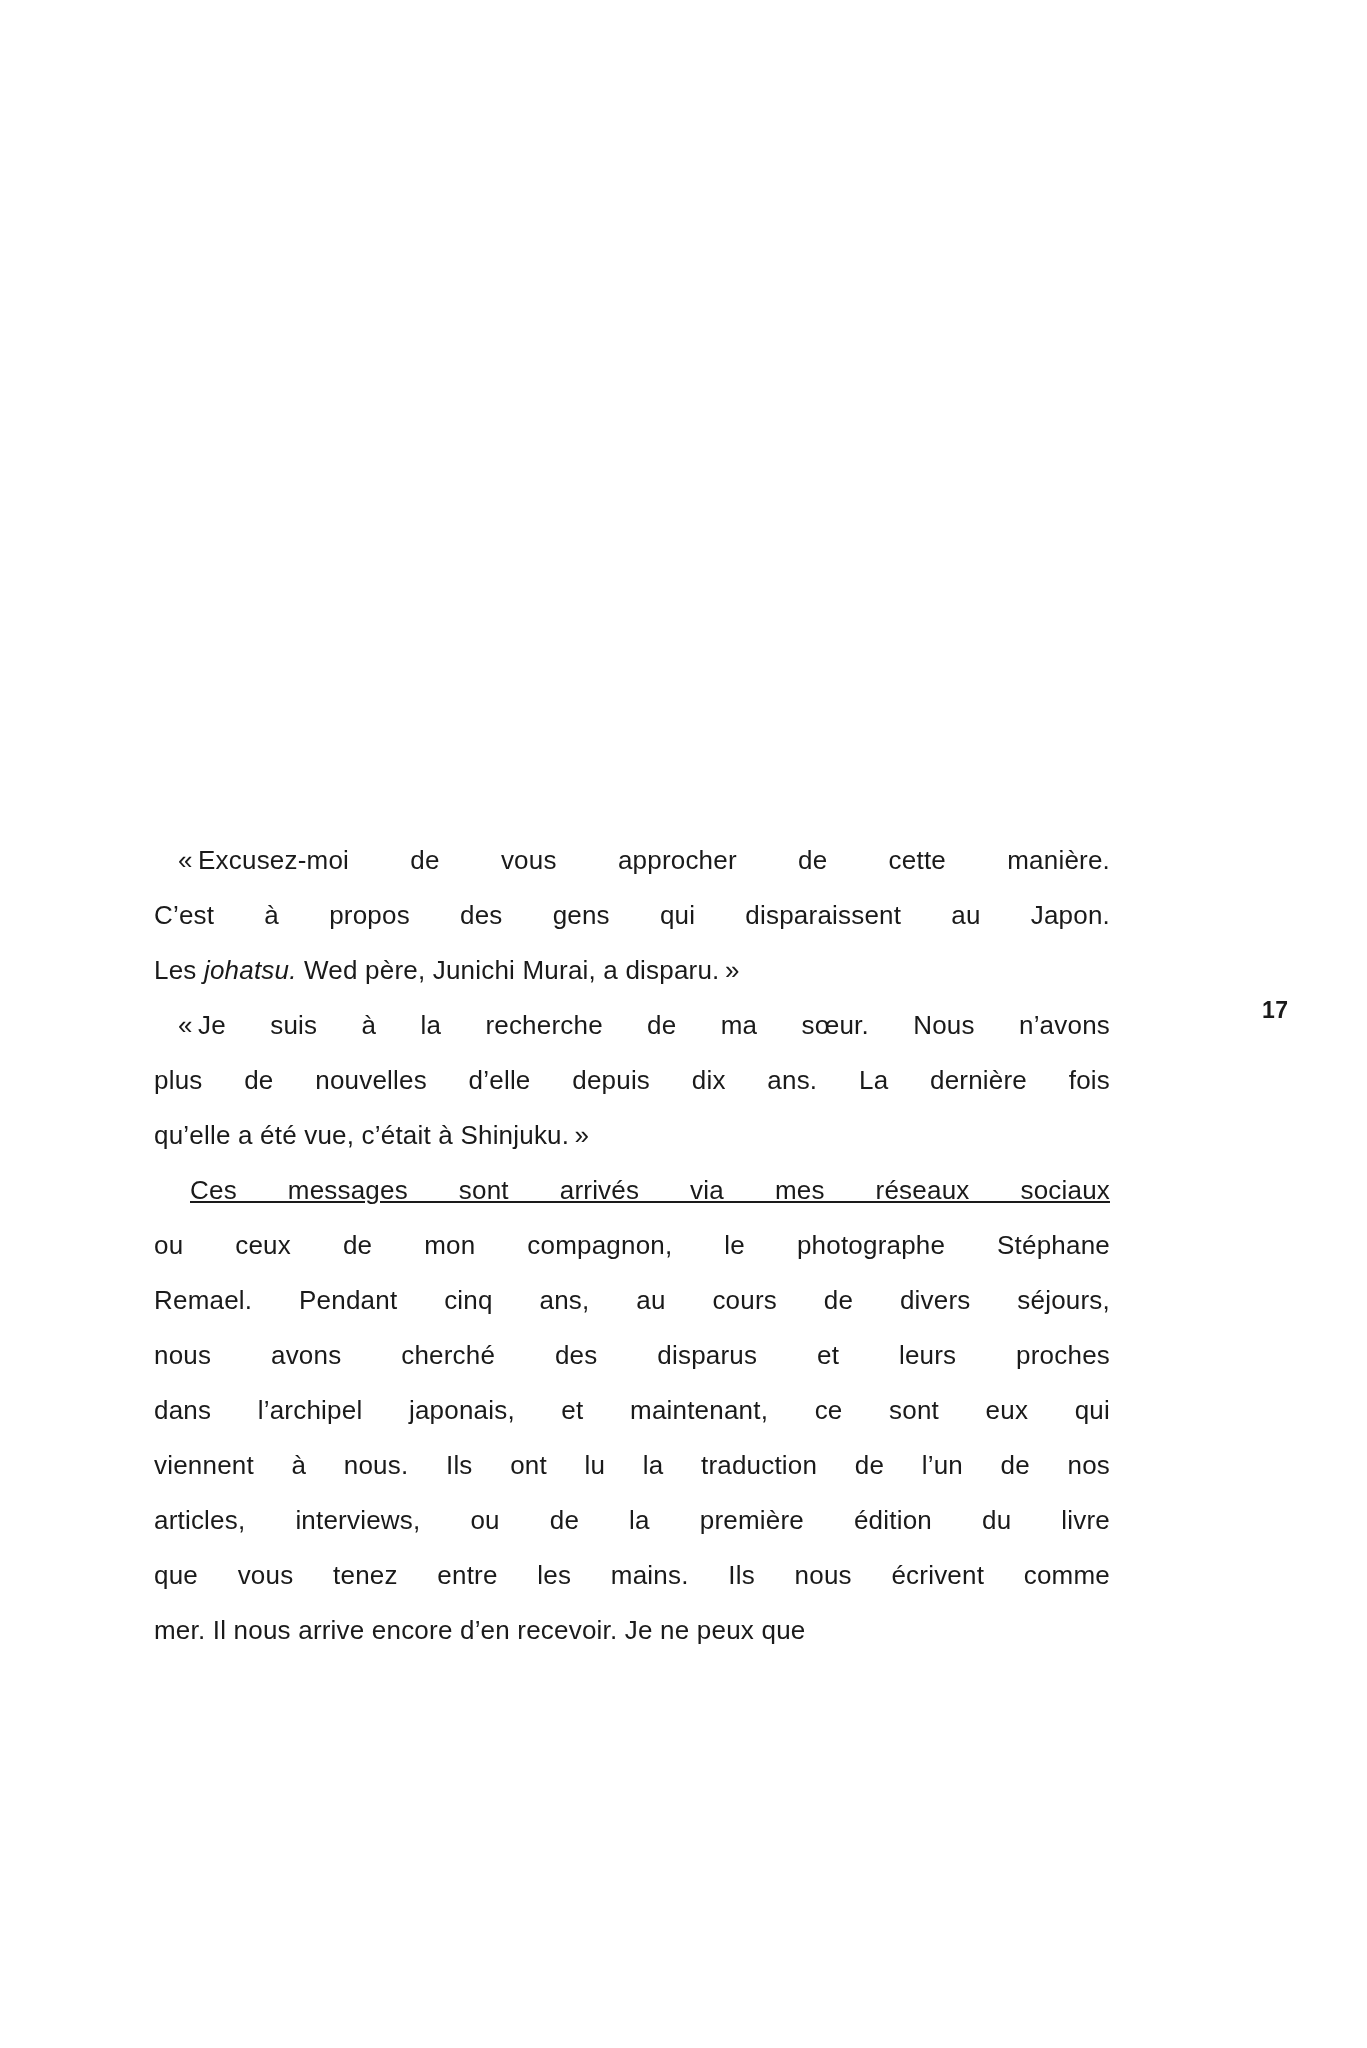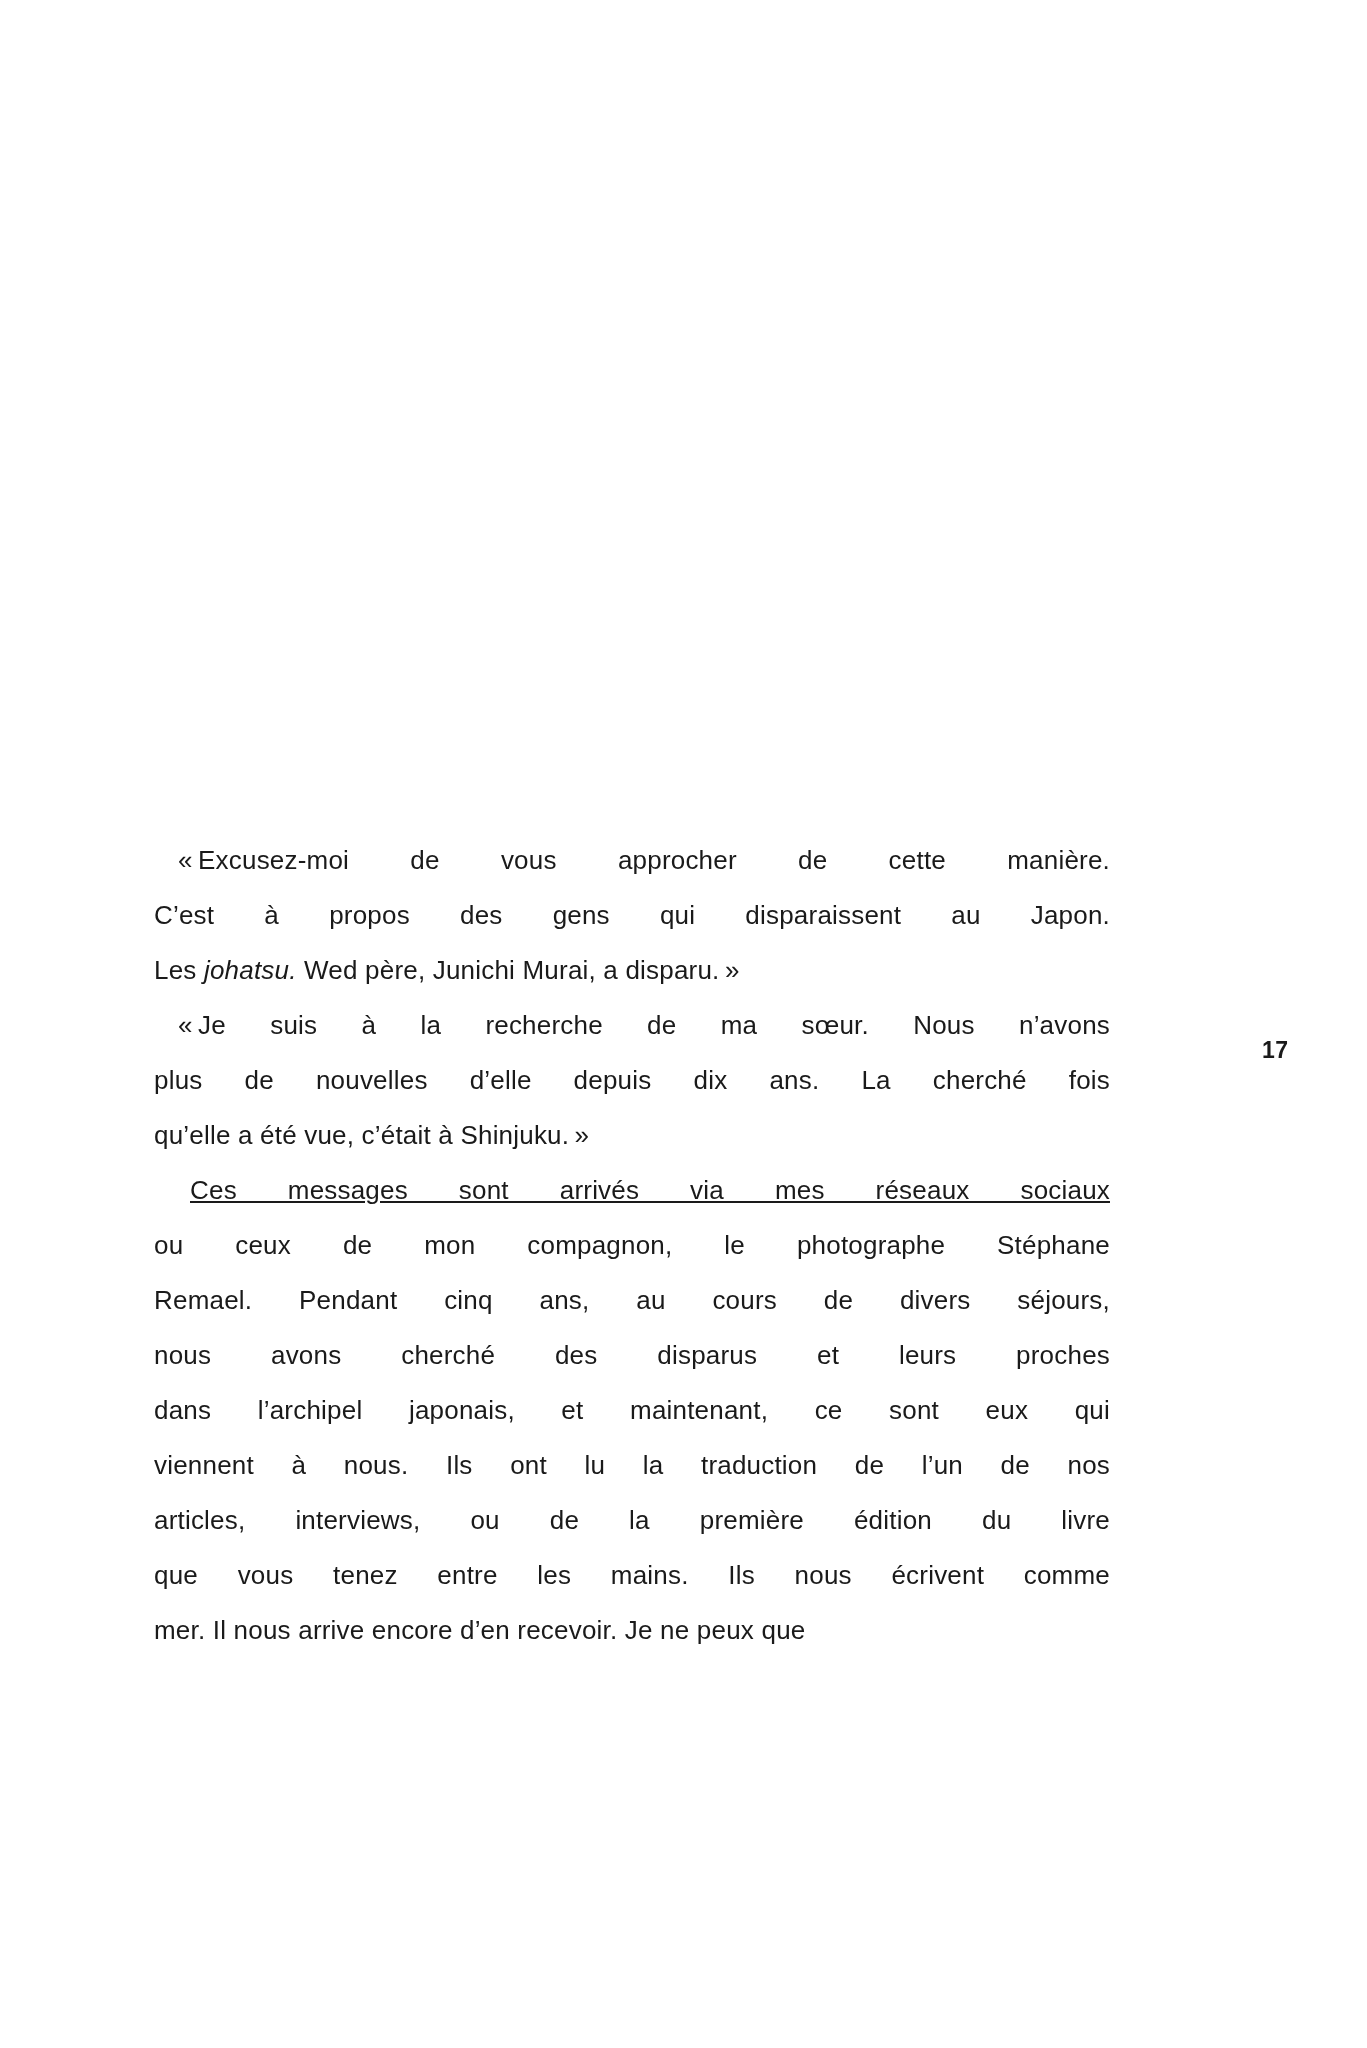--- a/index.html
+++ b/index.html
@@ -49,34 +49,33 @@
   }
   .page-number {
     position: absolute;
     left: 1262px;
     top: 997px;
     color: #1a1a1a;
     font-size: 23px;
     font-weight: 700;
     letter-spacing: 0.5px;
     line-height: 27px;
-    margin-top: 40px;
   }
 </style>
 </head>
 <body>
 
 <div class="page" style="background: rgb(255, 255, 255);">
   <div class="page-number" style="color: rgb(26, 26, 26);">17</div>
   <div class="text-block" style="color: rgb(26, 26, 26);">
       <div class="line indent-quote"><span>« Excusez-moi de vous approcher de cette manière.</span></div>
       <div class="line"><span>C’est à propos des gens qui disparaissent au Japon.</span></div>
       <div class="line last"><span>Les </span><span class="italic">johatsu.</span><span> Wed père, Junichi Murai, a disparu. »</span></div>
       <div class="line indent-quote"><span>« Je suis à la recherche de ma sœur. Nous n’avons</span></div>
-      <div class="line"><span>plus de nouvelles d’elle depuis dix ans. La cherché fois</span></div>
+      <div class="line"><span>plus de nouvelles d’elle depuis dix ans. La dernière fois</span></div>
       <div class="line last"><span>qu’elle a été vue, c’était à Shinjuku. »</span></div>
       <div class="line indent-plain"><span>Ces messages sont arrivés via mes réseaux sociaux</span></div>
       <div class="line"><span>ou ceux de mon compagnon, le photographe Stéphane</span></div>
       <div class="line"><span>Remael. Pendant cinq ans, au cours de divers séjours,</span></div>
       <div class="line"><span>nous avons cherché des disparus et leurs proches</span></div>
       <div class="line"><span>dans l’archipel japonais, et maintenant, ce sont eux qui</span></div>
       <div class="line"><span>viennent à nous. Ils ont lu la traduction de l’un de nos</span></div>
       <div class="line"><span>articles, interviews, ou de la première édition du livre</span></div>
       <div class="line"><span>que vous tenez entre les mains. Ils nous écrivent comme</span></div>
       <div class="line last"><span>mer. Il nous arrive encore d’en recevoir. Je ne peux que</span></div>

